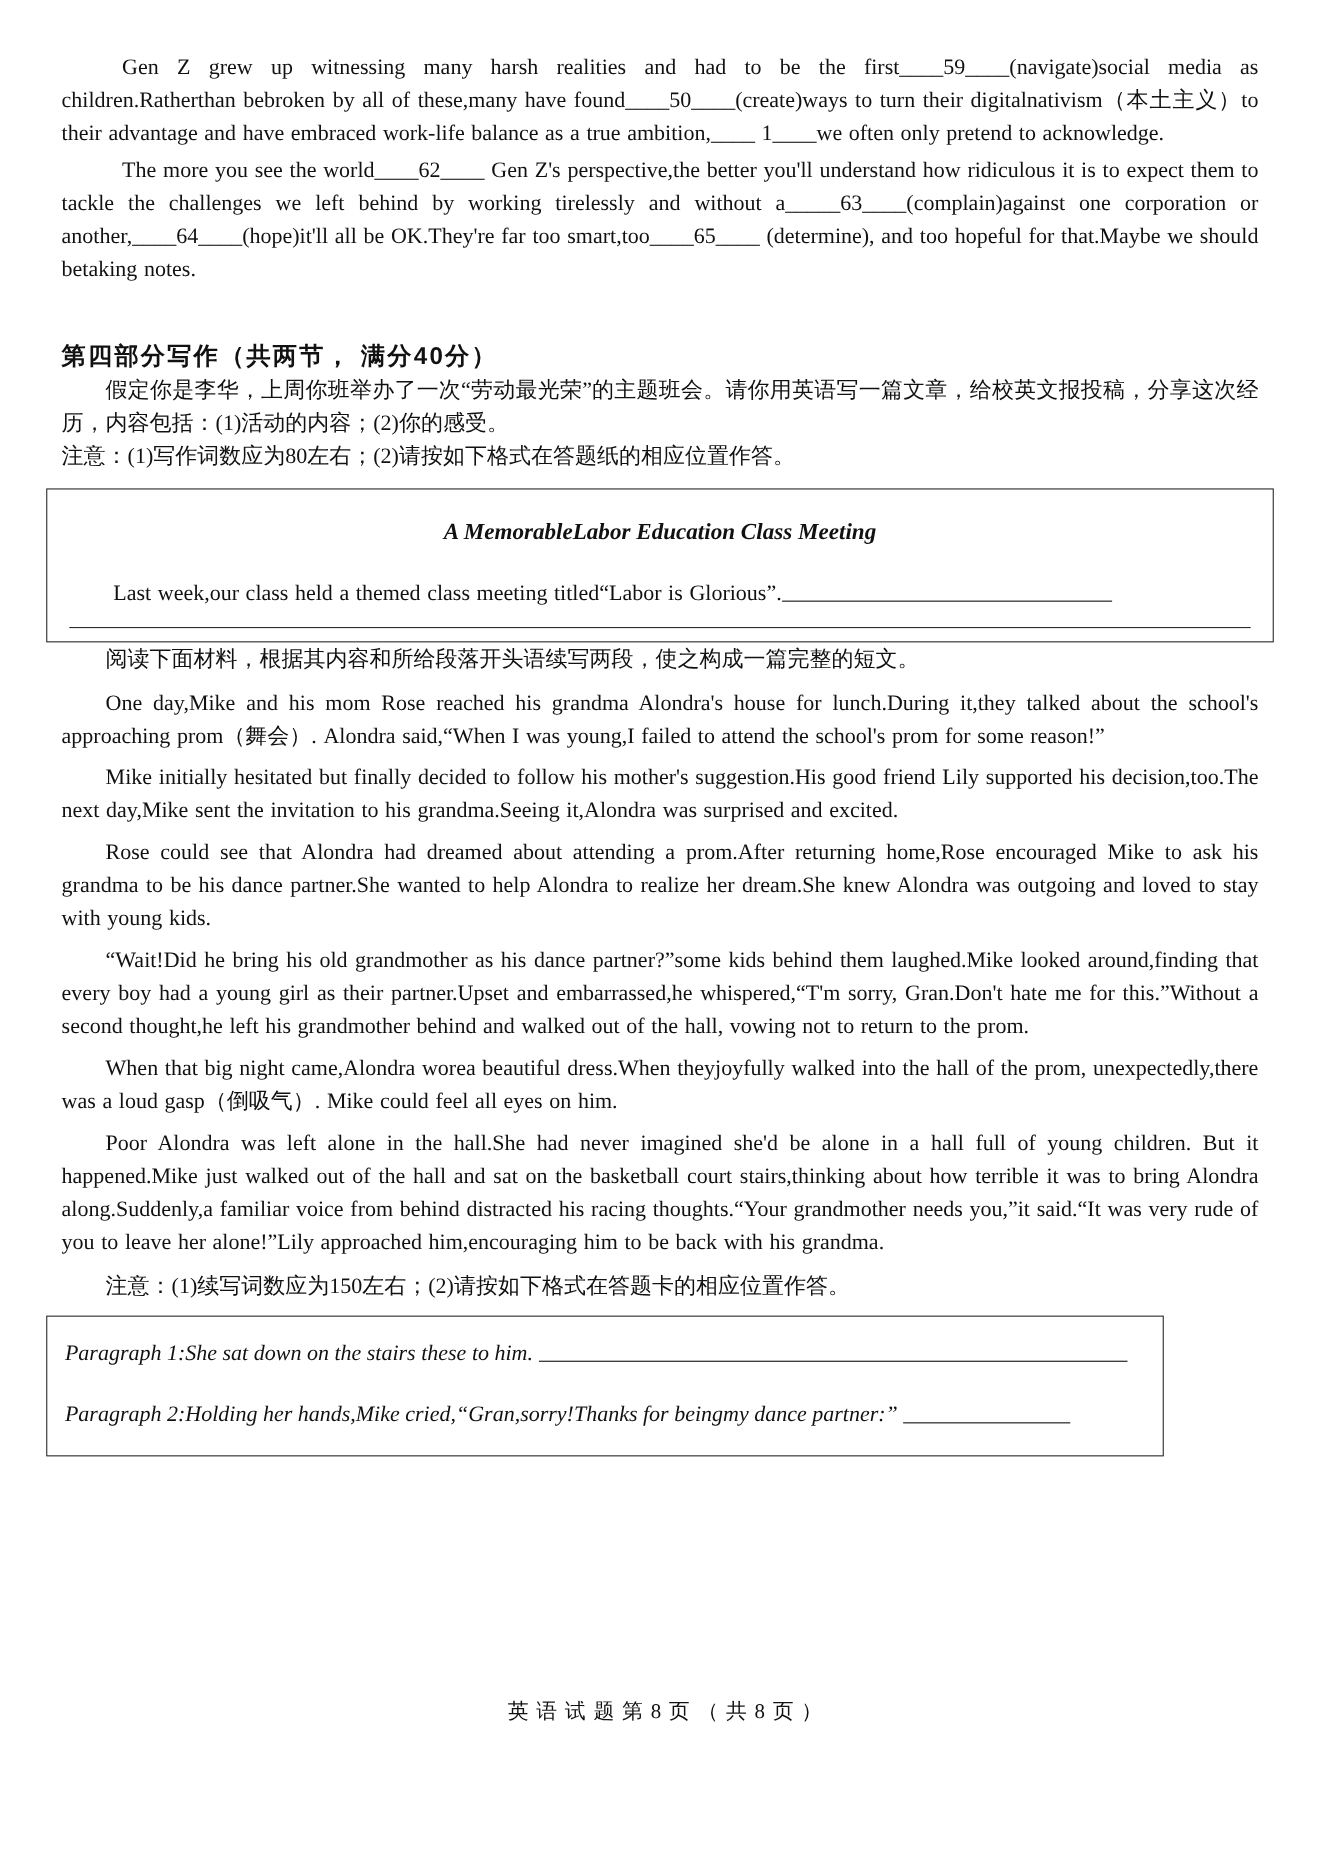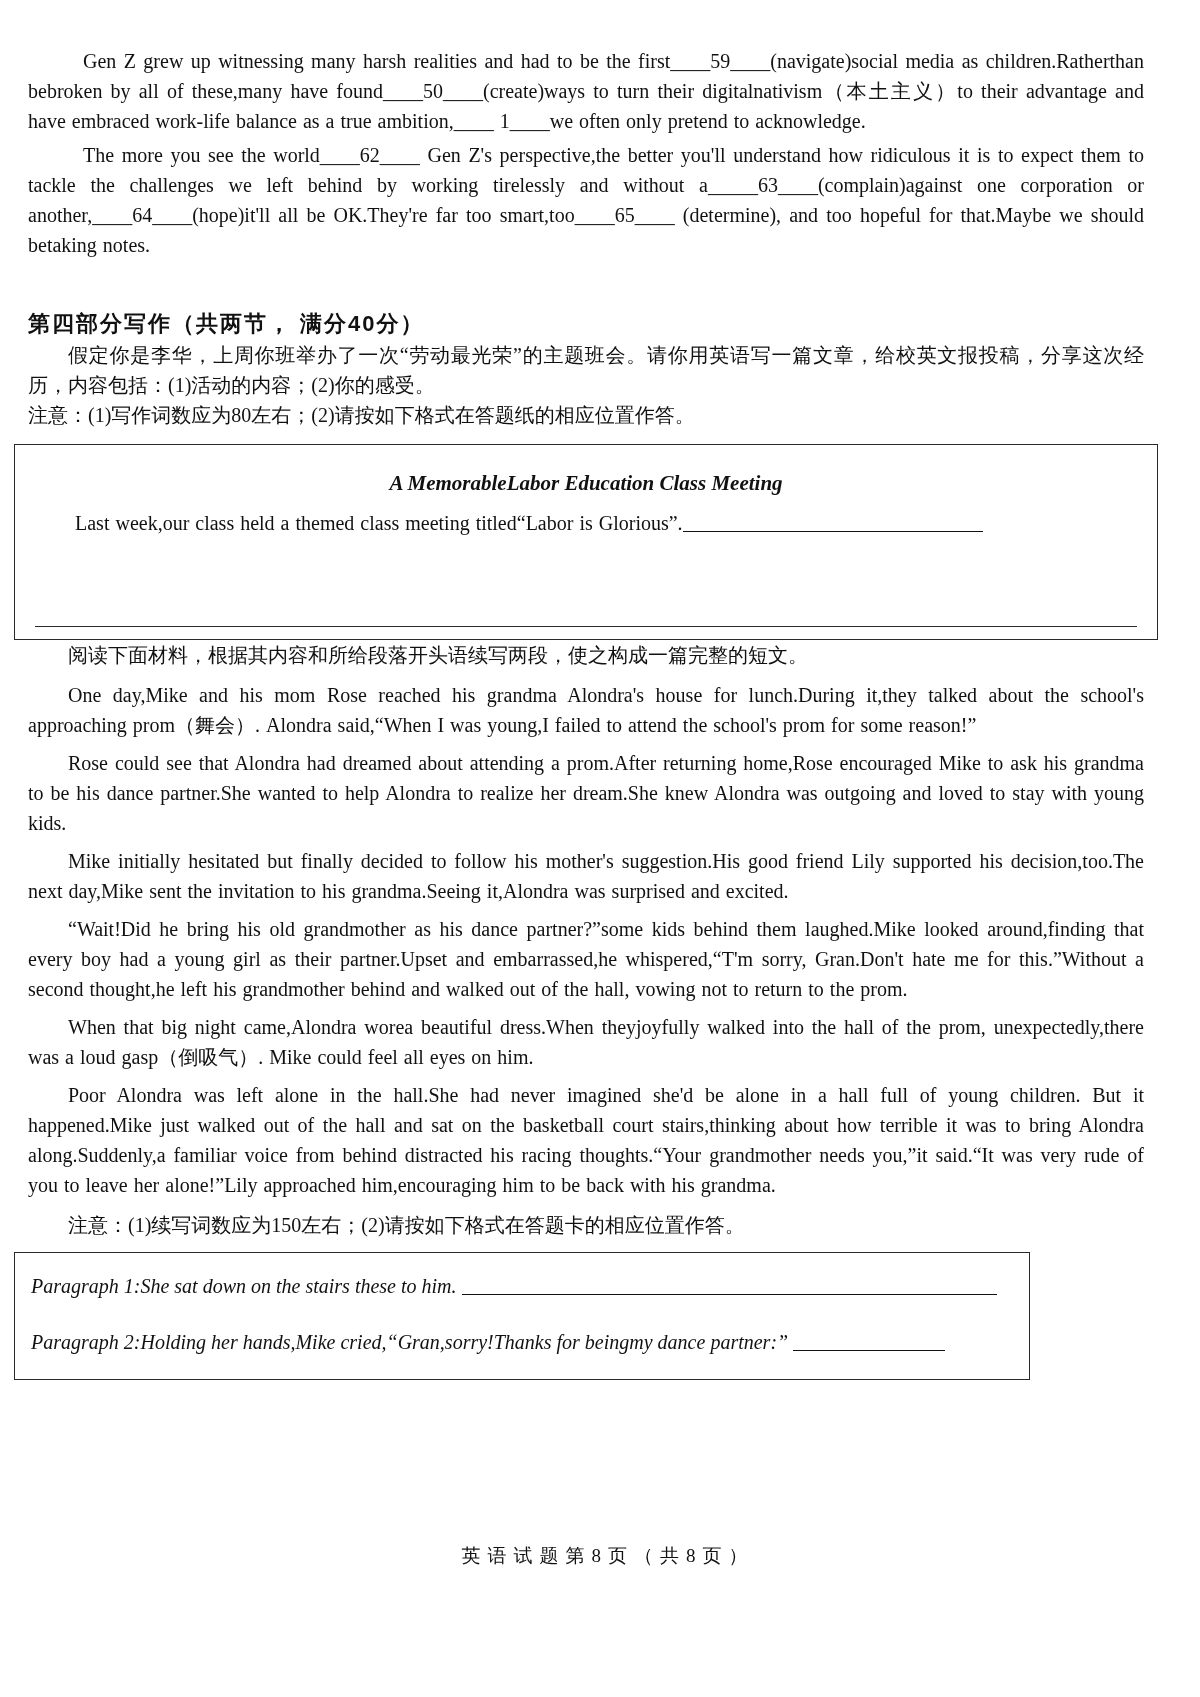--- a/index.html
+++ b/index.html
@@ -5,21 +5,21 @@
   * { margin:0; padding:0; box-sizing:border-box; }
   html,body { background:#ffffff; }
   body {
     width:1200px; height:1697px;
     color:#111;
     font-family:"Liberation Serif","DejaVu Serif",serif;
     font-size:20px;
     position:relative;
     overflow:hidden;
   }
-  .page { padding:46px 56px 0 28px; height:100%; position:relative; }
+  .page { padding:46px 56px 0 56px; height:100%; position:relative; }
 
   p.para {
     text-align:justify;
     line-height:30px;
     word-spacing:1px;
   }
   .indent-en { text-indent:55px; }
   .indent-cn { text-indent:40px; }
 
   .h-section {
@@ -38,32 +38,32 @@
     margin-top:4px;
     line-height:30px;
   }
 
   .cn-body { line-height:32px; }
 
   .answer-box {
     border:1.6px solid #2a2a2a;
     margin:14px -14px 0 -14px;
     padding:20px 20px 0 20px;
-    height:196px;
+    height:140px;
     display:flex;
     flex-direction:column;
   }
   .box-title {
     text-align:center;
     font-weight:700;
     font-style:italic;
     font-size:21px;
     margin-top:6px;
   }
-  .box-open { margin-top:12px; text-indent:40px; }
+  .box-open { margin-top:28px; text-indent:40px; }
   .inner-rule {
     margin-top:auto;
     margin-bottom:12px;
     border-top:1.4px solid #2a2a2a;
     height:0;
   }
 
   .blank-line {
     display:inline-block;
     border-bottom:1.6px solid #111;
@@ -117,22 +117,22 @@
   <div class="answer-box">
     <div class="box-title">A MemorableLabor Education Class Meeting</div>
     <p class="para box-open"><span>Last week,our class held a themed class meeting titled“Labor is Glorious”.</span><span class="blank-line w300"></span></p>
     <div class="inner-rule"></div>
   </div>
 
   <p class="para indent-cn cn-body">阅读下面材料，根据其内容和所给段落开头语续写两段，使之构成一篇完整的短文。</p>
 
   <div class="story">
     <p class="para indent-cn">One day,Mike and his mom Rose reached his grandma Alondra's house for lunch.During it,they talked about the school's approaching prom（舞会）. Alondra said,“When I was young,I failed to attend the school's prom for some reason!”</p>
+    <p class="para indent-cn">Mike initially hesitated but finally decided to follow his mother's suggestion.His good friend Lily supported his decision,too.The next day,Mike sent the invitation to his grandma.Seeing it,Alondra was surprised and excited.</p>
     <p class="para indent-cn">Rose could see that Alondra had dreamed about attending a prom.After returning home,Rose encouraged Mike to ask his grandma to be his dance partner.She wanted to help Alondra to realize her dream.She knew Alondra was outgoing and loved to stay with young kids.</p>
-    <p class="para indent-cn">Mike initially hesitated but finally decided to follow his mother's suggestion.His good friend Lily supported his decision,too.The next day,Mike sent the invitation to his grandma.Seeing it,Alondra was surprised and excited.</p>
     <p class="para indent-cn">“Wait!Did he bring his old grandmother as his dance partner?”some kids behind them laughed.Mike looked around,finding that every boy had a young girl as their partner.Upset and embarrassed,he whispered,“T'm sorry, Gran.Don't hate me for this.”Without a second thought,he left his grandmother behind and walked out of the hall, vowing not to return to the prom.</p>
     <p class="para indent-cn">When that big night came,Alondra worea beautiful dress.When theyjoyfully walked into the hall of the prom, unexpectedly,there was a loud gasp（倒吸气）. Mike could feel all eyes on him.</p>
     <p class="para indent-cn">Poor Alondra was left alone in the hall.She had never imagined she'd be alone in a hall full of young children. But it happened.Mike just walked out of the hall and sat on the basketball court stairs,thinking about how terrible it was to bring Alondra along.Suddenly,a familiar voice from behind distracted his racing thoughts.“Your grandmother needs you,”it said.“It was very rude of you to leave her alone!”Lily approached him,encouraging him to be back with his grandma.</p>
   </div>
 
   <p class="para indent-cn cn-body note-line">注意：(1)续写词数应为150左右；(2)请按如下格式在答题卡的相应位置作答。</p>
 
   <div class="answer-box2">
     <p><span>Paragraph 1:She sat down on the stairs these to him.</span> <span class="blank-line w540"></span></p>
     <p><span>Paragraph 2:Holding her hands,Mike cried,“Gran,sorry!Thanks for beingmy dance partner:”</span> <span class="blank-line w150"></span></p>

